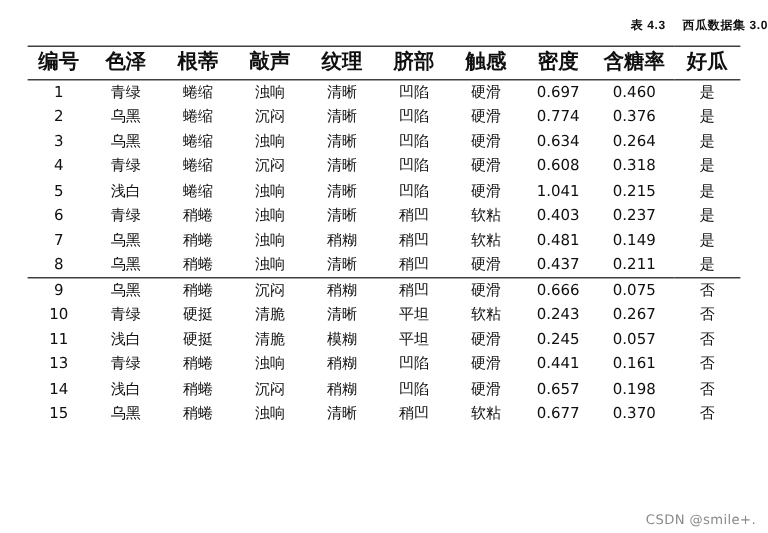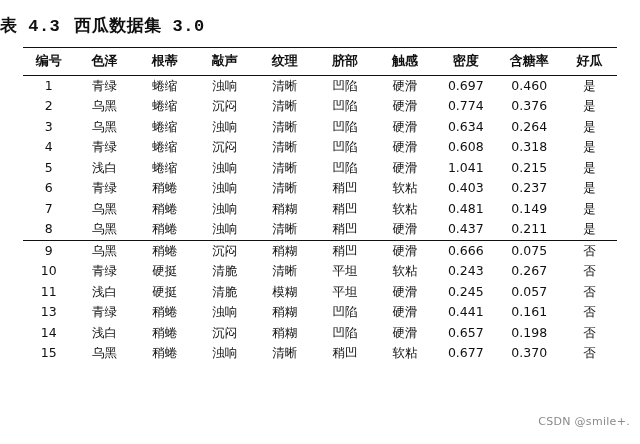--- a/index.html
+++ b/index.html
@@ -16,48 +16,48 @@
     position: relative;
   }
   .page {
     width: 640px;
     height: 444px;
     position: relative;
     box-sizing: border-box;
     padding: 0;
   }
   .caption {
-    text-align: left;
-    font-size: 17px;
+    text-align: right;
+    font-size: 10px;
     font-weight: bold;
     letter-spacing: 0.5px;
     padding-top: 14px;
     padding-bottom: 10px;
-    font-family: Liberation Mono, monospace;
+    font-family: Liberation Sans, sans-serif;
   }
   .caption .cap-label {
     margin-right: 14px;
   }
   table.ds {
     border-collapse: collapse;
     width: 594px;
     margin: 0 auto;
     font-size: 12.5px;
     font-family: "DejaVu Sans", "Liberation Sans", sans-serif;
   }
   table.ds th,
   table.ds td {
     text-align: center;
     padding: 2px 0 2px 0;
     line-height: 16.5px;
     white-space: nowrap;
   }
   table.ds thead th {
     font-weight: bold;
-    font-size: 13px;
+    font-size: 17px;
     padding-top: 5px;
     padding-bottom: 5px;
   }
   tr.head-row > th {
     border-top: 1.6px solid #111;
     border-bottom: 1.0px solid #111;
   }
   tr.group-start > td {
     border-top: 1.0px solid #111;
   }
@@ -72,21 +72,21 @@
   col.c-tex  { width: 66px; }
   col.c-umb  { width: 66px; }
   col.c-touch{ width: 66px; }
   col.c-den  { width: 66px; }
   col.c-sug  { width: 70px; }
   col.c-good { width: 60px; }
 
   .watermark {
     position: absolute;
     right: 10px;
-    bottom: 16px;
+    bottom: 4px;
     font-size: 11px;
     color: #8a8a8a;
     letter-spacing: 0.3px;
     font-family: "DejaVu Sans", "Liberation Sans", sans-serif;
   }
 </style>
 </head>
 <body>
 
 <div class="page">

